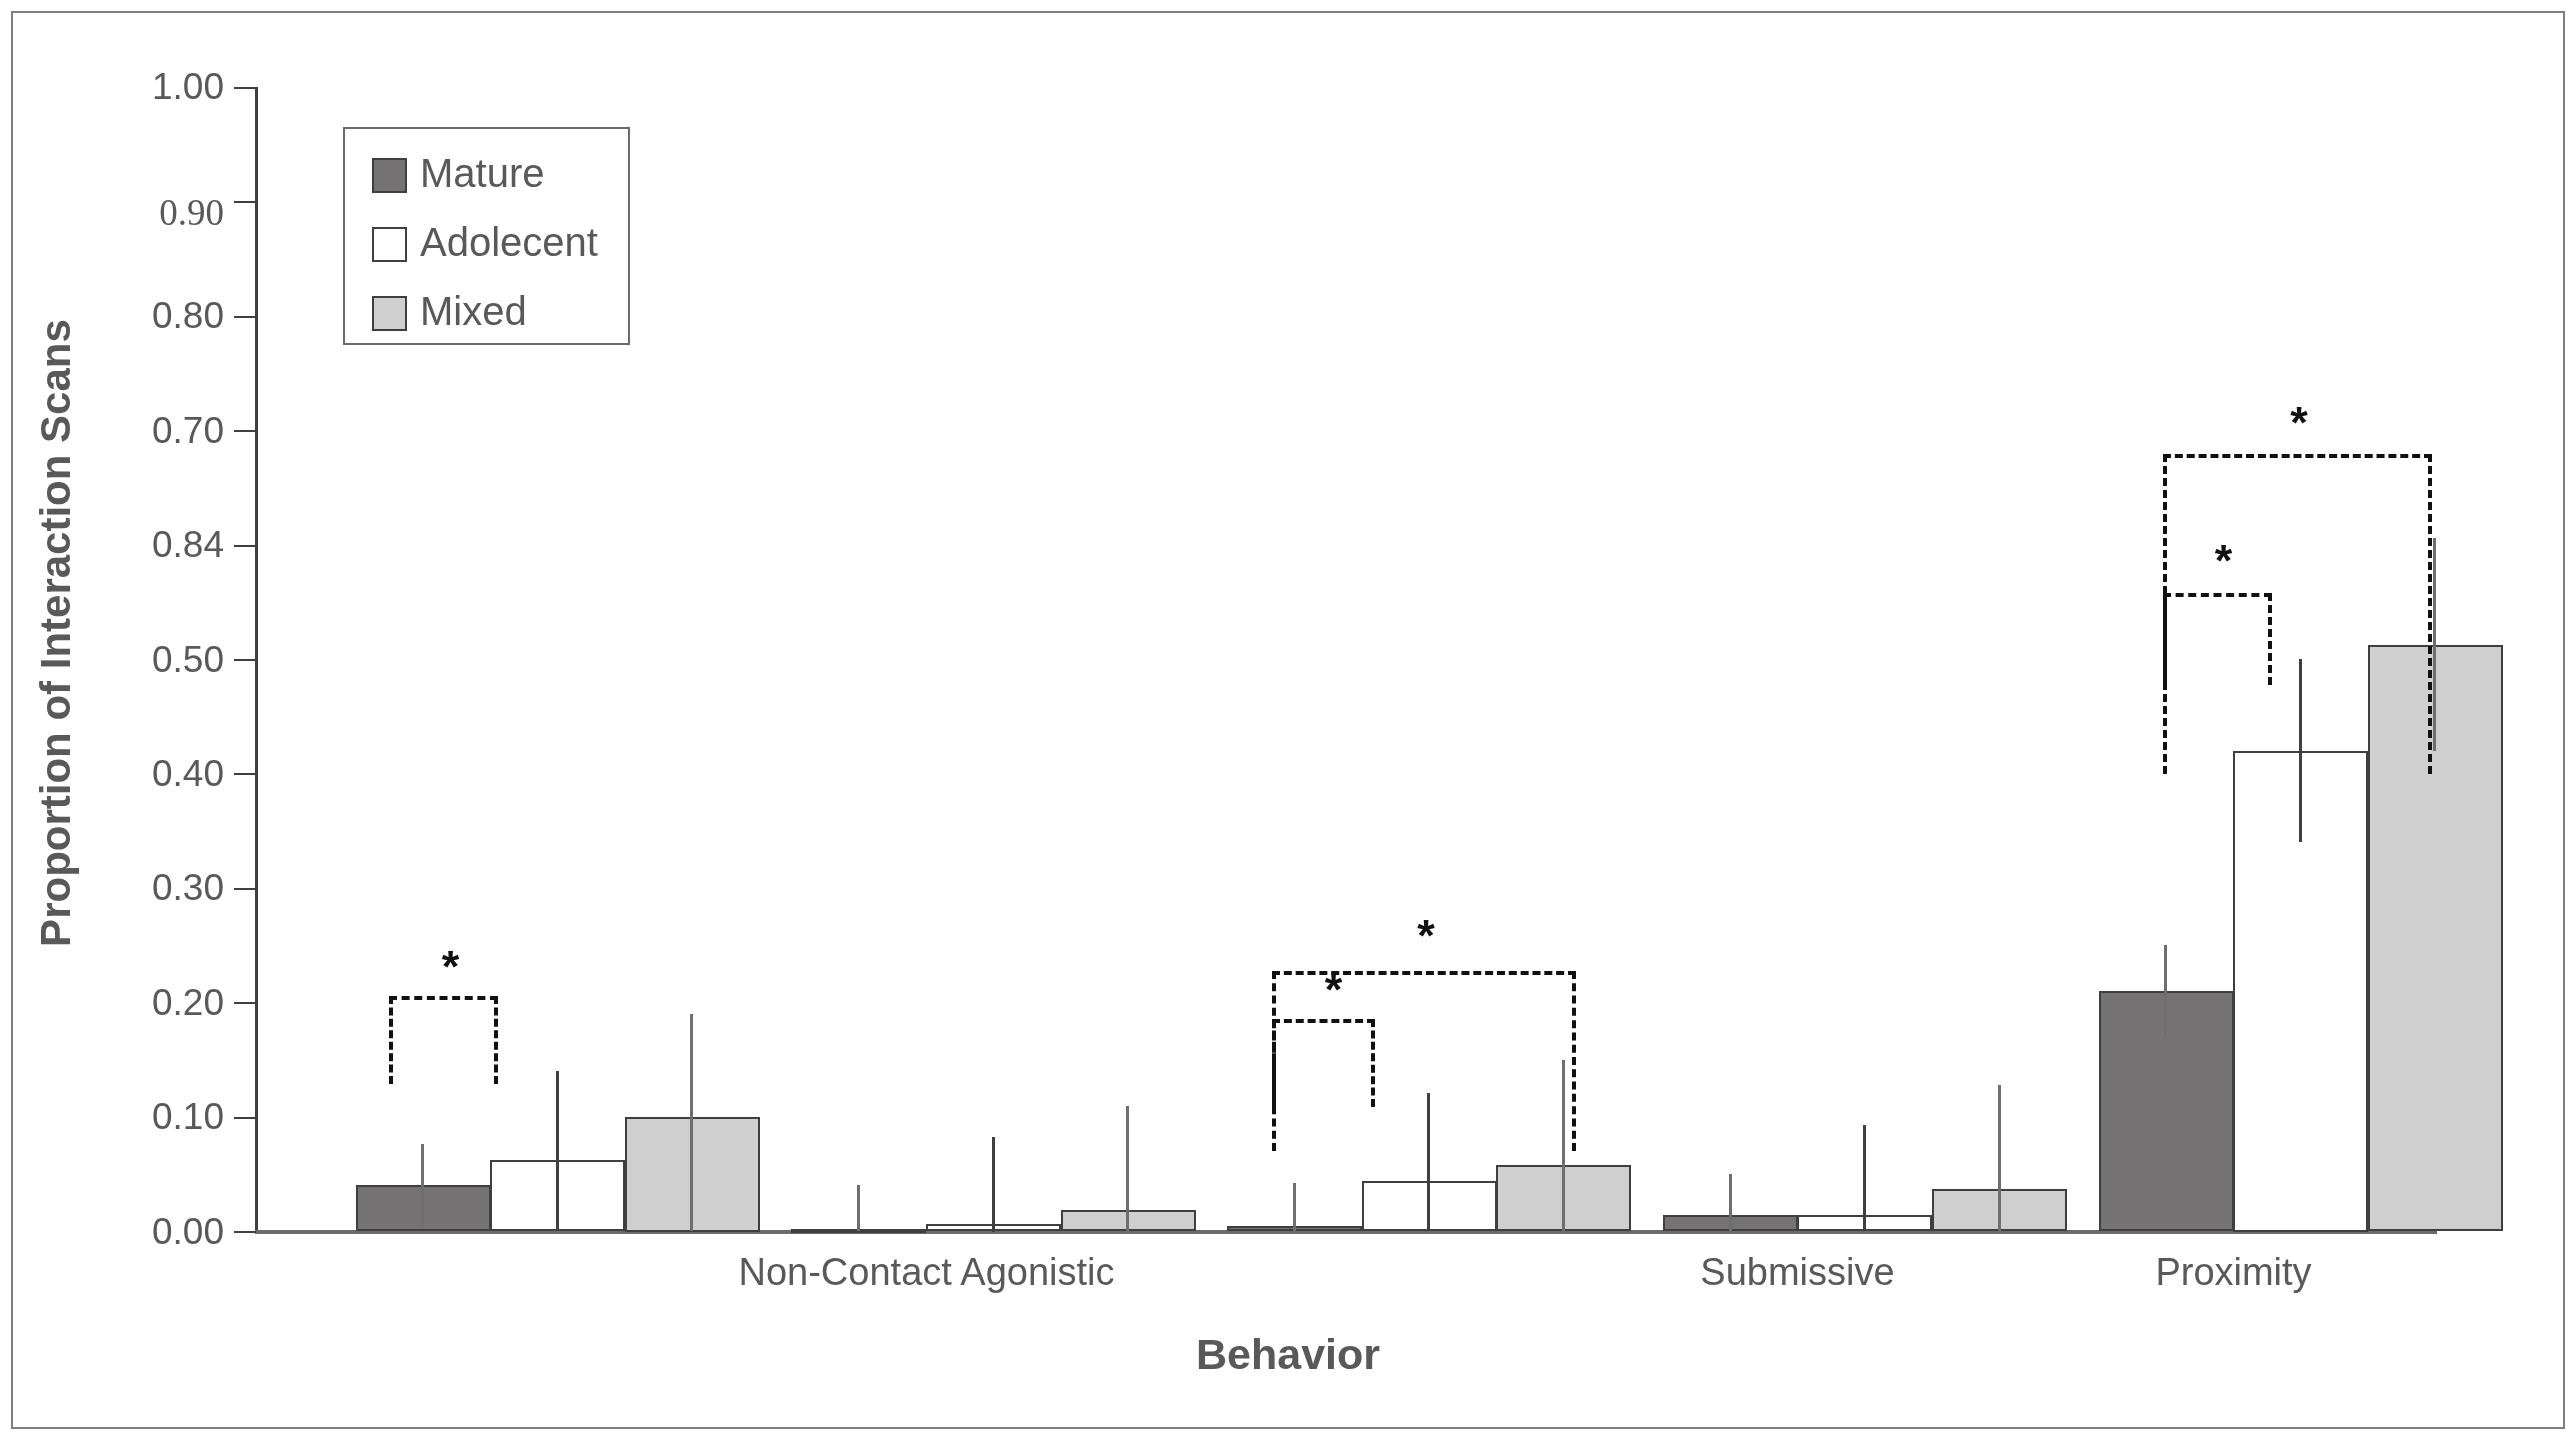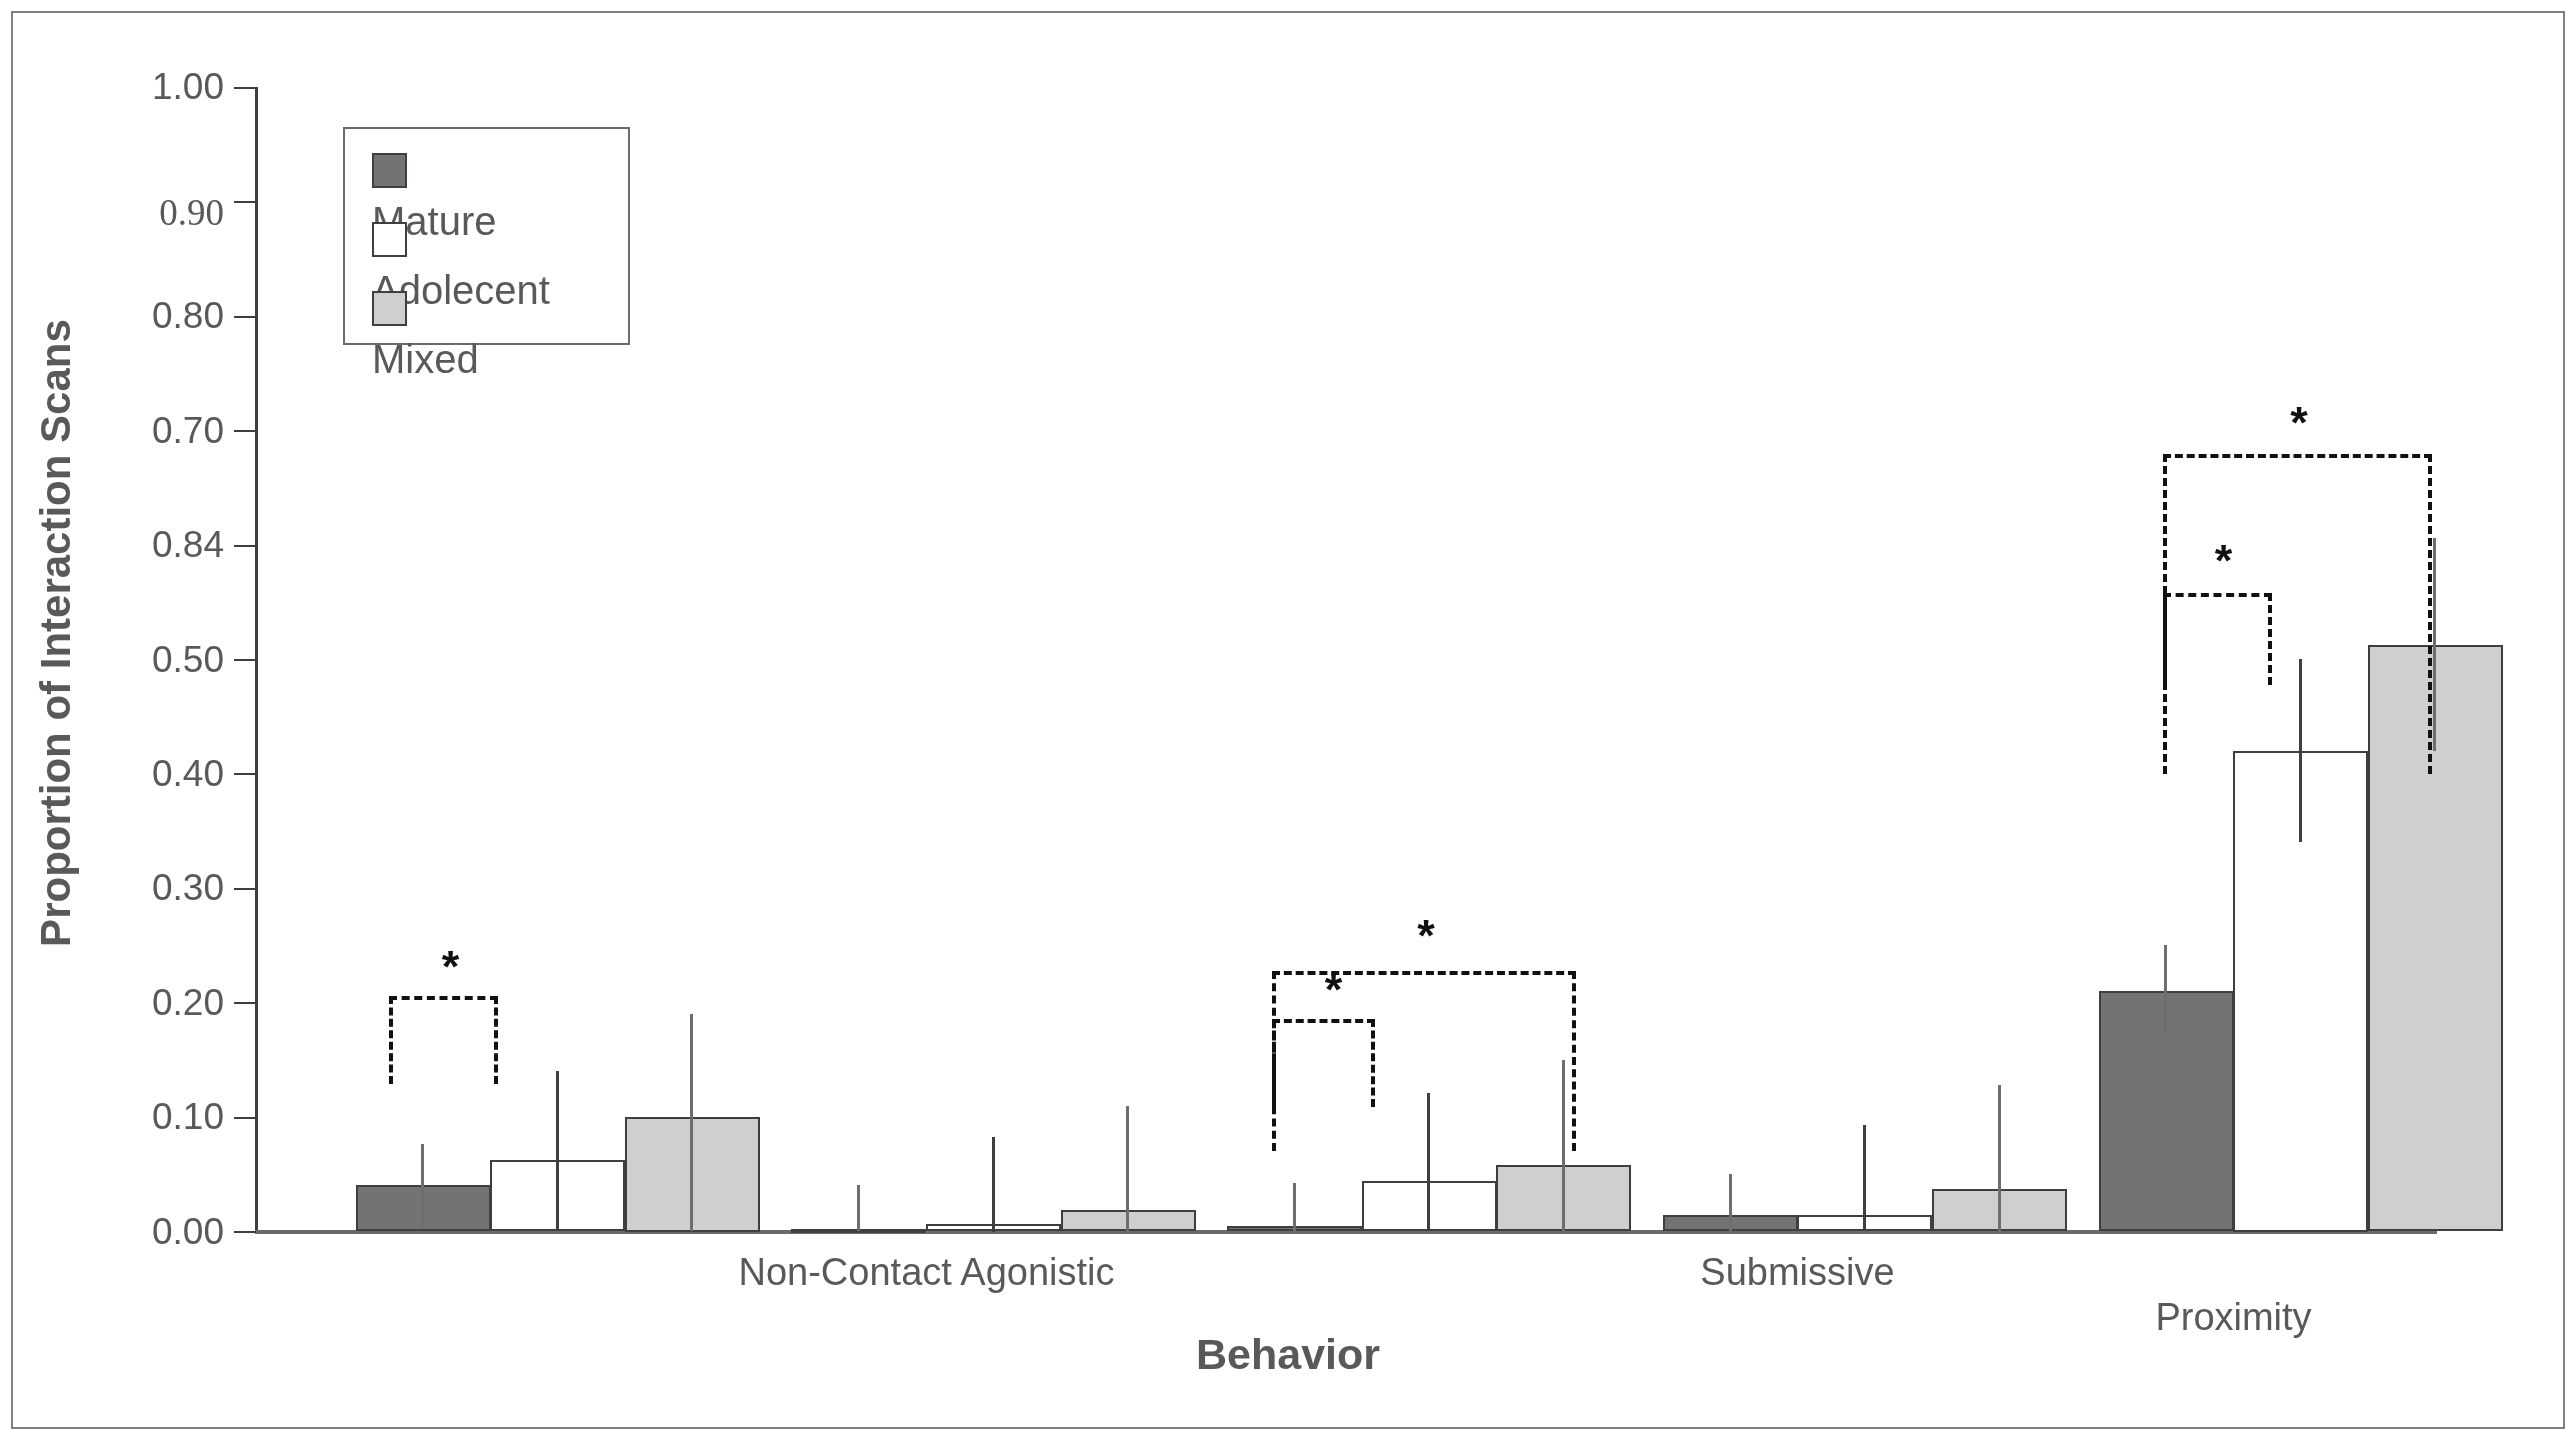--- a/index.html
+++ b/index.html
@@ -144,23 +144,22 @@
     width: 287px;
     height: 218px;
     border: 2.4px solid #6b6b6b;
     background: #ffffff;
     box-sizing: border-box;
   }
   .legend-row {
     position: absolute;
     left: 27px;
     display: flex;
-    align-items: flex-start;
+    align-items: flex-end;
     gap: 13px;
-    flex-direction: column;
   }
   .legend-swatch {
     width: 35px;
     height: 35px;
     border: 2.4px solid #3f3f3f;
     box-sizing: border-box;
     flex: none;
   }
   .legend-swatch.mature   { background: #757273; }
   .legend-swatch.adolecent{ background: #ffffff; }
@@ -274,21 +273,21 @@
   <div class="sig-star" style="left:1362px; top:913px; width:128px;">*</div>
 
   <div class="sig-bracket" style="left:2163px; top:593px; width:109px; height:92px;"></div>
   <div class="sig-star" style="left:2169px; top:538px; width:109px;">*</div>
 
   <div class="sig-bracket" style="left:2163px; top:454px; width:269px; height:320px;"></div>
   <div class="sig-star" style="left:2235px; top:400px; width:128px;">*</div>
 
   <div class="x-cat-label" style="left:702px;  width:449px;">Non-Contact Agonistic</div>
   <div class="x-cat-label" style="left:1573px; width:449px;">Submissive</div>
-  <div class="x-cat-label" style="left:2009px; width:449px;margin-top:45px;">Proximity</div>
+  <div class="x-cat-label" style="left:2009px; width:449px;">Proximity</div>
 
   <div class="x-axis-title">Behavior</div>
 
   <div class="legend-box">
     <div class="legend-row" style="top:24px;">
       <span class="legend-swatch mature"></span>
       <span class="legend-text">Mature</span>
     </div>
     <div class="legend-row" style="top:93px;">
       <span class="legend-swatch adolecent"></span>

